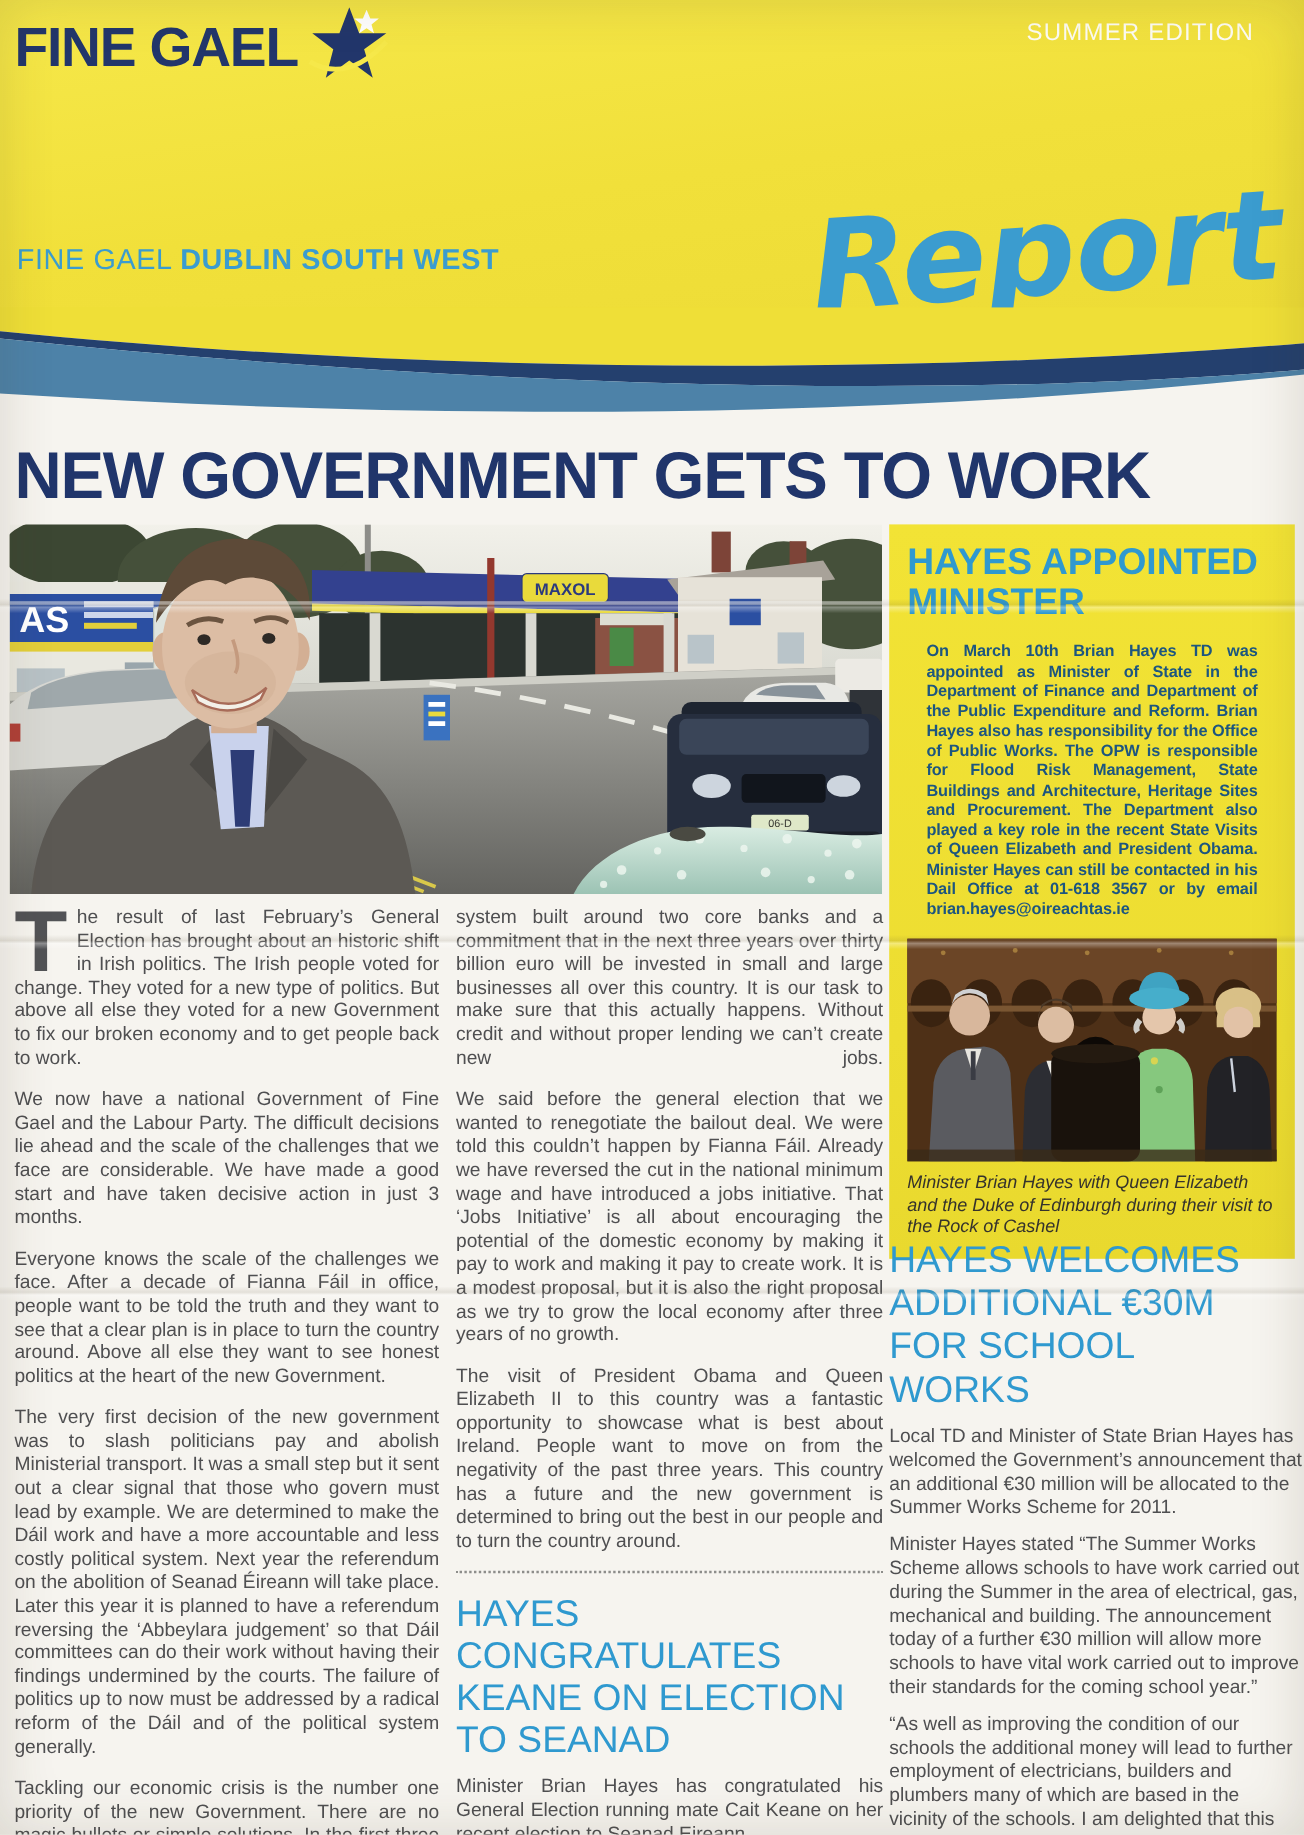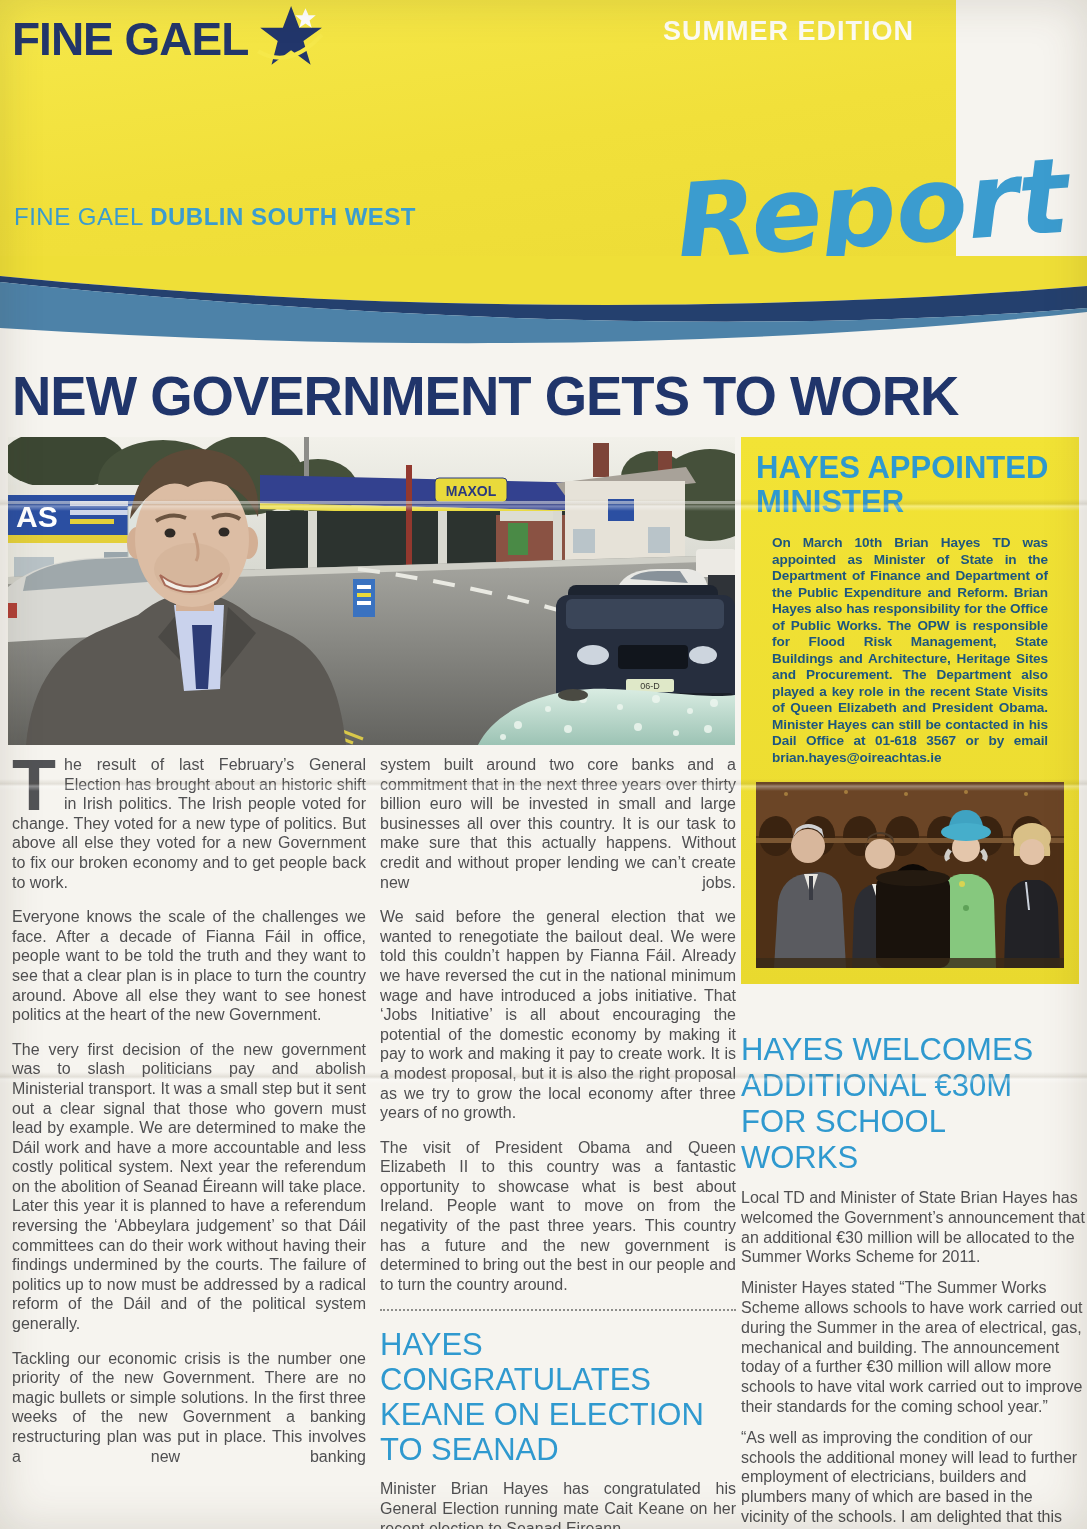--- a/index.html
+++ b/index.html
@@ -1,26 +1,26 @@
 <!DOCTYPE html>
 <html><head>
 <meta charset="utf-8">
 <style>
   html,body{margin:0;padding:0;background:#e8e5de;}
   .page{position:relative;width:1087px;height:1529px;background:#f6f4ef;overflow:hidden;
         font-family:"Liberation Sans",sans-serif;}
   .page::after{content:"";position:absolute;inset:0;box-shadow:inset 0 0 46px rgba(70,58,30,.16);pointer-events:none;}
 
   
-  .masthead{position:absolute;top:0;left:0;width:956px;height:258px;
+  .masthead{position:absolute;top:0;left:0;width:1087px;height:258px;
             background:linear-gradient(172deg,#f6e84a 0%,#f1e03a 55%,#eddc36 100%);}
   .swoosh{position:absolute;top:256px;left:0;width:1087px;height:100px;display:block;}
   .fg-logo{position:absolute;top:6px;left:12px;display:flex;align-items:center;gap:4px;
            color:#22366b;font-size:46px;font-weight:bold;letter-spacing:-1px;}
-  .edition{position:absolute;top:16px;right:42px;color:#fdfcf4;font-size:27px;font-weight:bold;letter-spacing:1px;}
+  .edition{position:absolute;top:16px;right:42px;color:#fdfcf4;font-size:20px;font-weight:normal;letter-spacing:1px;}
   .mast-name{position:absolute;top:46px;left:6px;margin:0;color:#22366b;font-size:136px;font-weight:bold;
              letter-spacing:-6px;line-height:1;white-space:nowrap;text-shadow:1px 0 0 #22366b;}
   .mast-name .td{font-size:56px;letter-spacing:0;margin-left:14px;text-shadow:none;}
   .constituency{position:absolute;top:203px;left:14px;font-size:24px;color:#3b9ccf;letter-spacing:.5px;}
   .report{position:absolute;top:148px;left:676px;font-size:104px;font-style:italic;font-weight:bold;
           color:#3b9ccf;transform:rotate(-4deg);font-family:"DejaVu Sans",sans-serif;}
 
   
   .headline{position:absolute;top:364px;left:12px;margin:0;font-size:55px;font-weight:bold;
             color:#20356b;letter-spacing:-1px;white-space:nowrap;transform:scaleX(.99);transform-origin:left;}
@@ -282,24 +282,26 @@
           <path d="M258,74 Q256,50 276,46 Q296,50 294,74 L288,74 Q290,56 276,56 Q262,56 264,74 Z" fill="#d9c087"></path>
         </g>
         <g>
           <path d="M140,96 Q157,76 174,96" stroke="#0d0906" stroke-width="8" fill="none"></path>
           <rect x="120" y="94" width="74" height="92" rx="10" fill="#19120c"></rect>
           <ellipse cx="157" cy="96" rx="37" ry="8" fill="#241a10"></ellipse>
         </g>
         <rect y="176" width="308" height="10" fill="#3a2a18" opacity=".8"></rect>
       </svg>
     </figure>
+    <figcaption class="caption">Minister Brian Hayes with Queen Elizabeth and the Duke of Edinburgh during their visit to the Rock of Cashel</figcaption>
   </aside>
 
   <div class="col col-left">
     <p><span class="dropcap">T</span><span>he result of last February’s General Election has brought about an historic shift in Irish politics. The Irish people voted for change. They voted for a new type of politics. But above all else they voted for a new Government to fix our broken economy and to get people back to work.</span></p>
+    <p>We now have a national Government of Fine Gael and the Labour Party. The difficult decisions lie ahead and the scale of the challenges that we face are considerable. We have made a good start and have taken decisive action in just 3 months.</p>
     <p>Everyone knows the scale of the challenges we face. After a decade of Fianna Fáil in office, people want to be told the truth and they want to see that a clear plan is in place to turn the country around. Above all else they want to see honest politics at the heart of the new Government.</p>
     <p>The very first decision of the new government was to slash politicians pay and abolish Ministerial transport. It was a small step but it sent out a clear signal that those who govern must lead by example. We are determined to make the Dáil work and have a more accountable and less costly political system. Next year the referendum on the abolition of Seanad Éireann will take place. Later this year it is planned to have a referendum reversing the ‘Abbeylara judgement’ so that Dáil committees can do their work without having their findings undermined by the courts. The failure of politics up to now must be addressed by a radical reform of the Dáil and of the political system generally.</p>
     <p class="cont">Tackling our economic crisis is the number one priority of the new Government. There are no magic bullets or simple solutions. In the first three weeks of the new Government a banking restructuring plan was put in place. This involves a new banking</p>
   </div>
 
   <div class="col col-mid">
     <p class="cont">system built around two core banks and a commitment that in the next three years over thirty billion euro will be invested in small and large businesses all over this country. It is our task to make sure that this actually happens. Without credit and without proper lending we can’t create new jobs.</p>
     <p>We said before the general election that we wanted to renegotiate the bailout deal. We were told this couldn’t happen by Fianna Fáil. Already we have reversed the cut in the national minimum wage and have introduced a jobs initiative. That ‘Jobs Initiative’ is all about encouraging the potential of the domestic economy by making it pay to work and making it pay to create work. It is a modest proposal, but it is also the right proposal as we try to grow the local economy after three years of no growth.</p>
     <p>The visit of President Obama and Queen Elizabeth II to this country was a fantastic opportunity to showcase what is best about Ireland. People want to move on from the negativity of the past three years. This country has a future and the new government is determined to bring out the best in our people and to turn the country around.</p>
     <hr class="divider">

